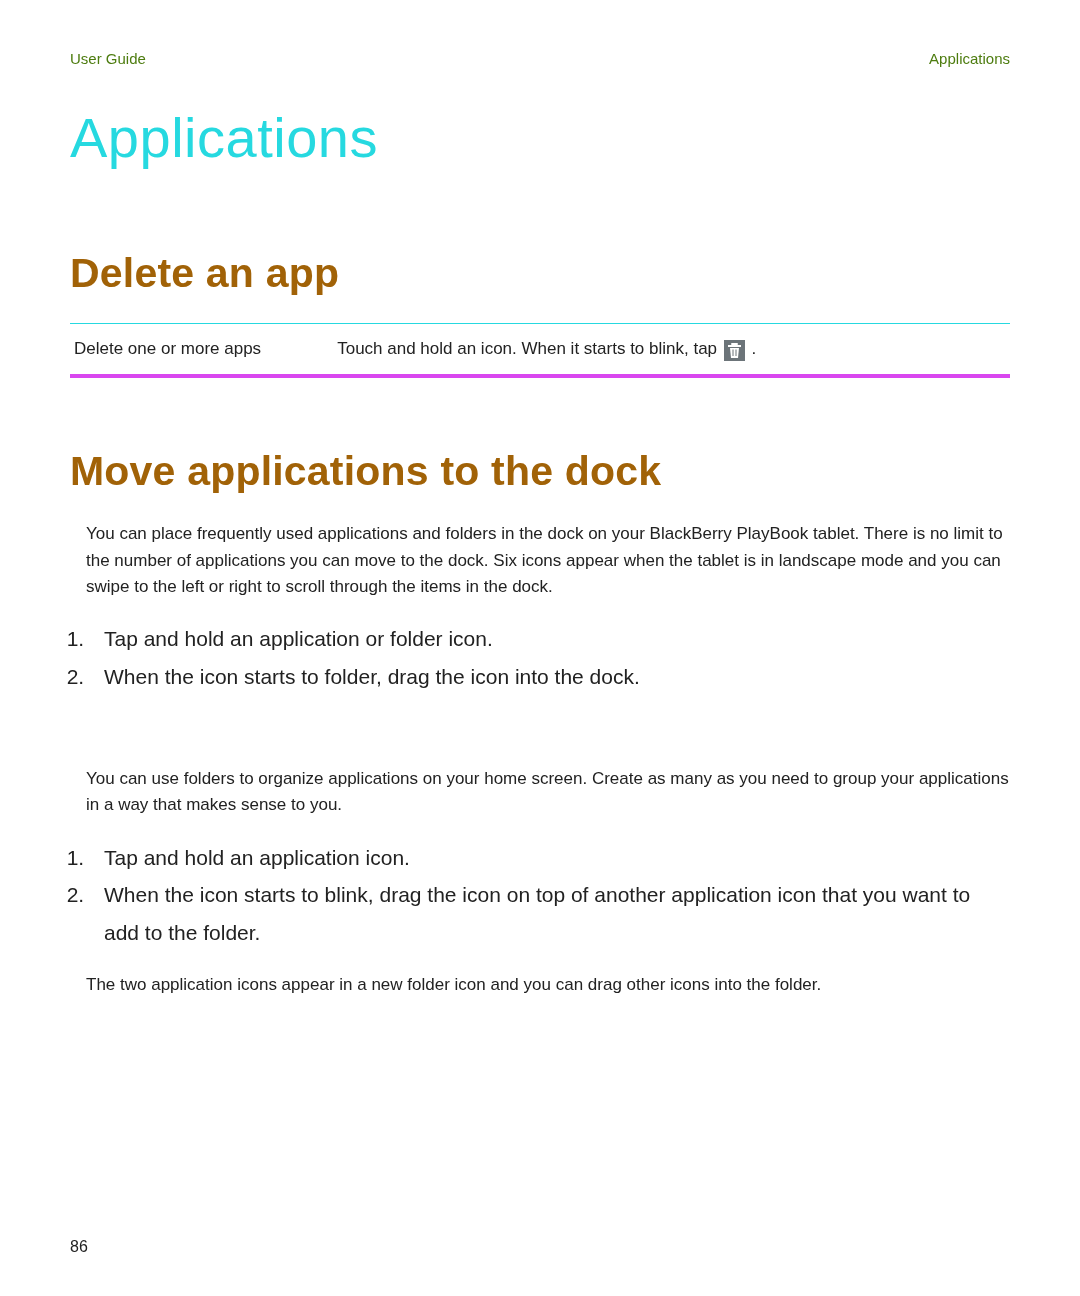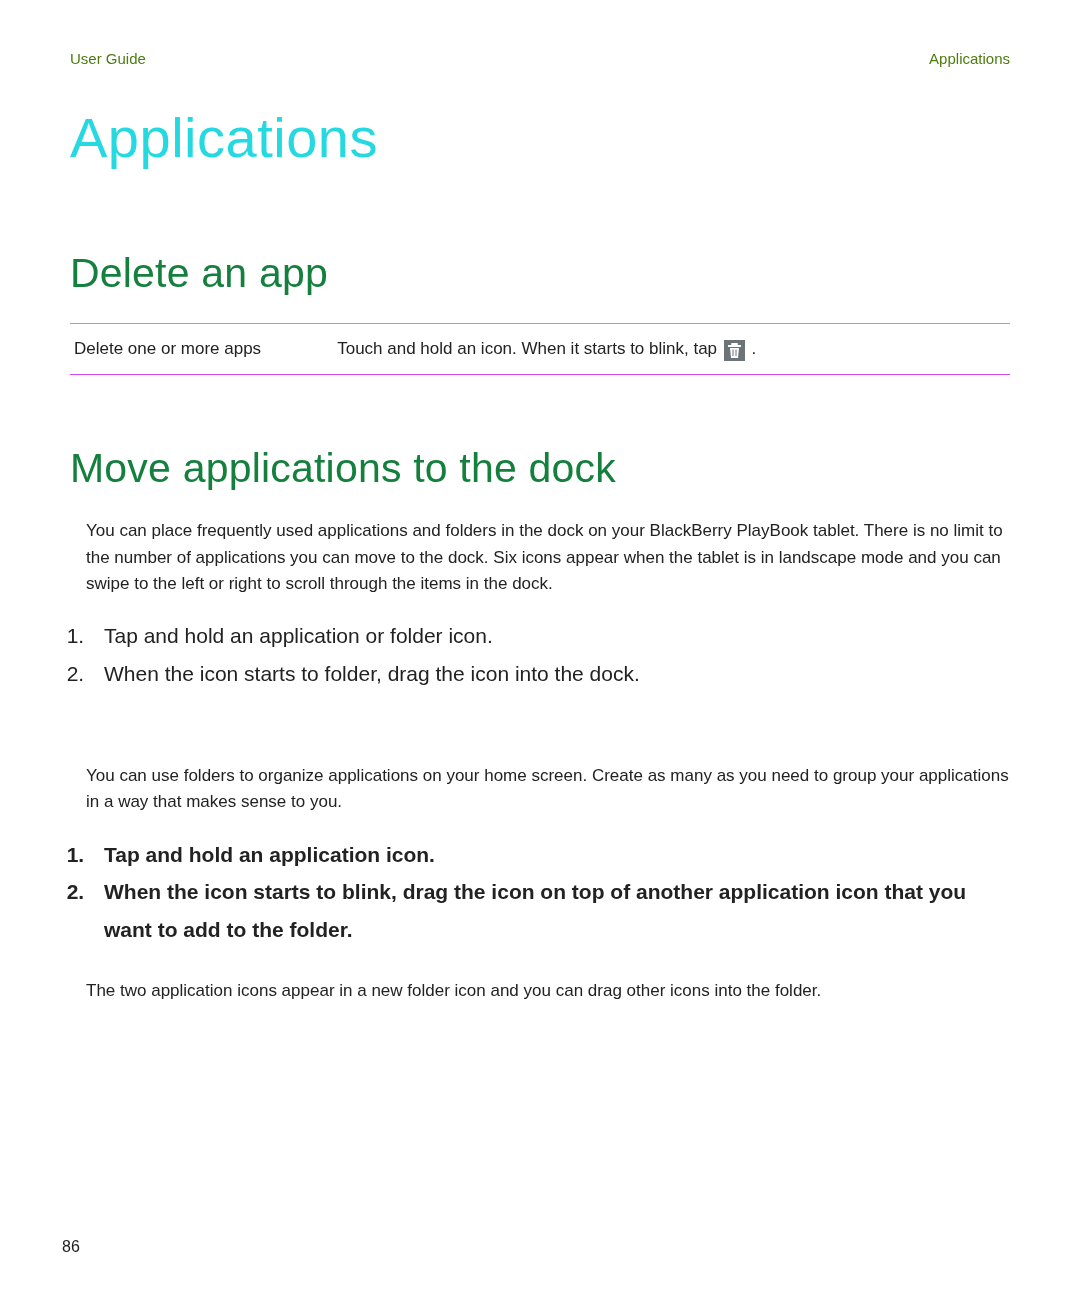--- a/index.html
+++ b/index.html
@@ -25,34 +25,34 @@
     margin-bottom: 38px;
   }
   .h1 {
     color: #26d9e0;
     font-size: 56px;
     font-weight: 400;
     margin: 0 0 80px 0;
     letter-spacing: 0.5px;
   }
   .h2 {
-    color: #15803d;
+    color: #a16207;
     font-size: 41px;
-    font-weight: 400;
+    font-weight: 700;
     margin: 0 0 26px 0;
     letter-spacing: 0.2px;
   }
   .tbl {
     width: 100%;
     border-collapse: collapse;
     margin: 0 0 70px 0;
   }
   .tbl td {
     border-top: 1px solid #26d9e0;
-    border-bottom: 1px solid #d946ef;
+    border-bottom: 4px solid #d946ef;
     padding: 12px 4px;
     font-size: 17px;
     vertical-align: top;
     line-height: 1.55;
   }
   .tbl .col-left { width: 28%; }
   .tbl-folder .col-left { width: 47%; }
   .tbl-folder { margin-bottom: 40px; }
   .para {
     font-size: 17px;
@@ -61,37 +61,37 @@
   }
   ol.steps {
     font-size: 21px;
     line-height: 1.8;
     margin: 0 0 70px 0;
     padding-left: 20px;
   }
   ol.steps li {
     padding-left: 14px;
   }
-  ol.steps.tight { margin-bottom: 29px; font-weight: bold; }
+  ol.steps.tight { margin-bottom: 20px; }
   .icon-box {
     display: inline-flex;
     align-items: center;
     justify-content: center;
     width: 21px;
     height: 21px;
     background: #6c7479;
     vertical-align: -4px;
     margin: 0 2px;
   }
   .icon-box svg {
     display: block;
   }
   .page-num {
     position: absolute;
-    left: 62px;
+    left: 70px;
     bottom: 40px;
     font-size: 16px;
   }
 </style>
 </head>
 <body>
 
 <div class="page">
 
   <div class="header">

